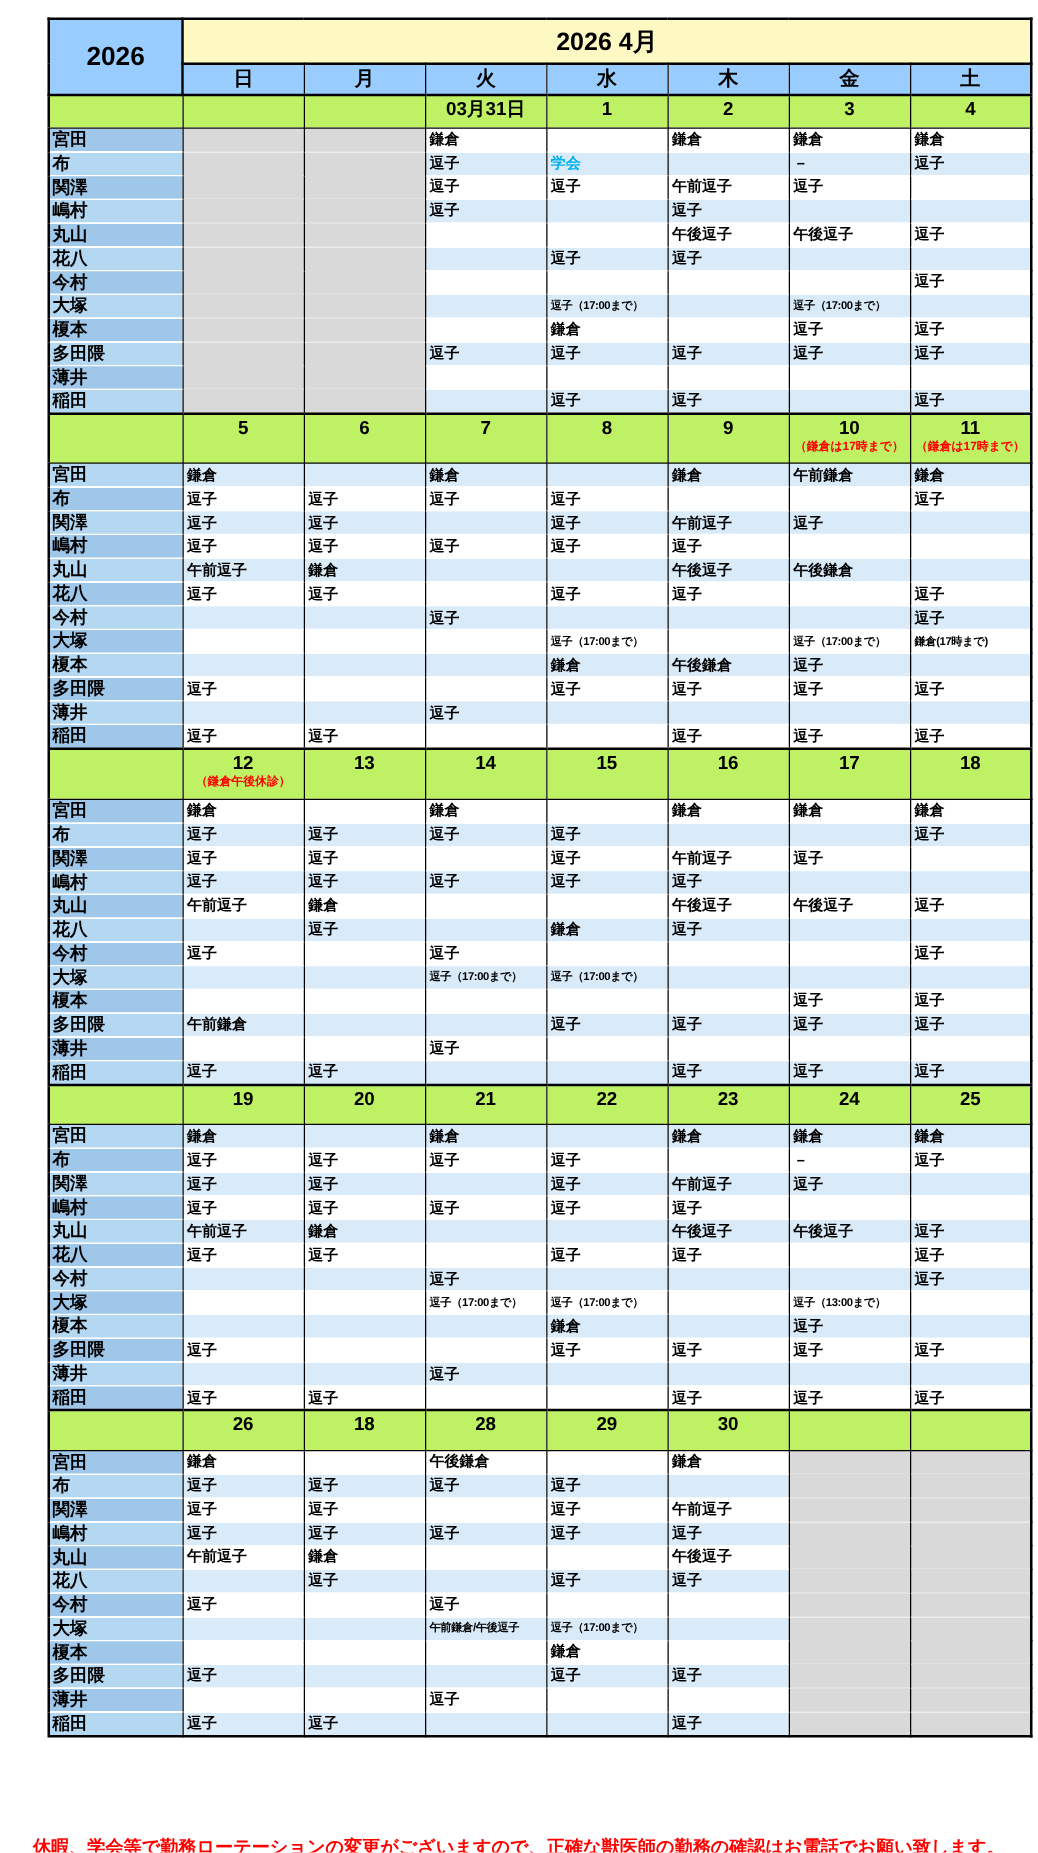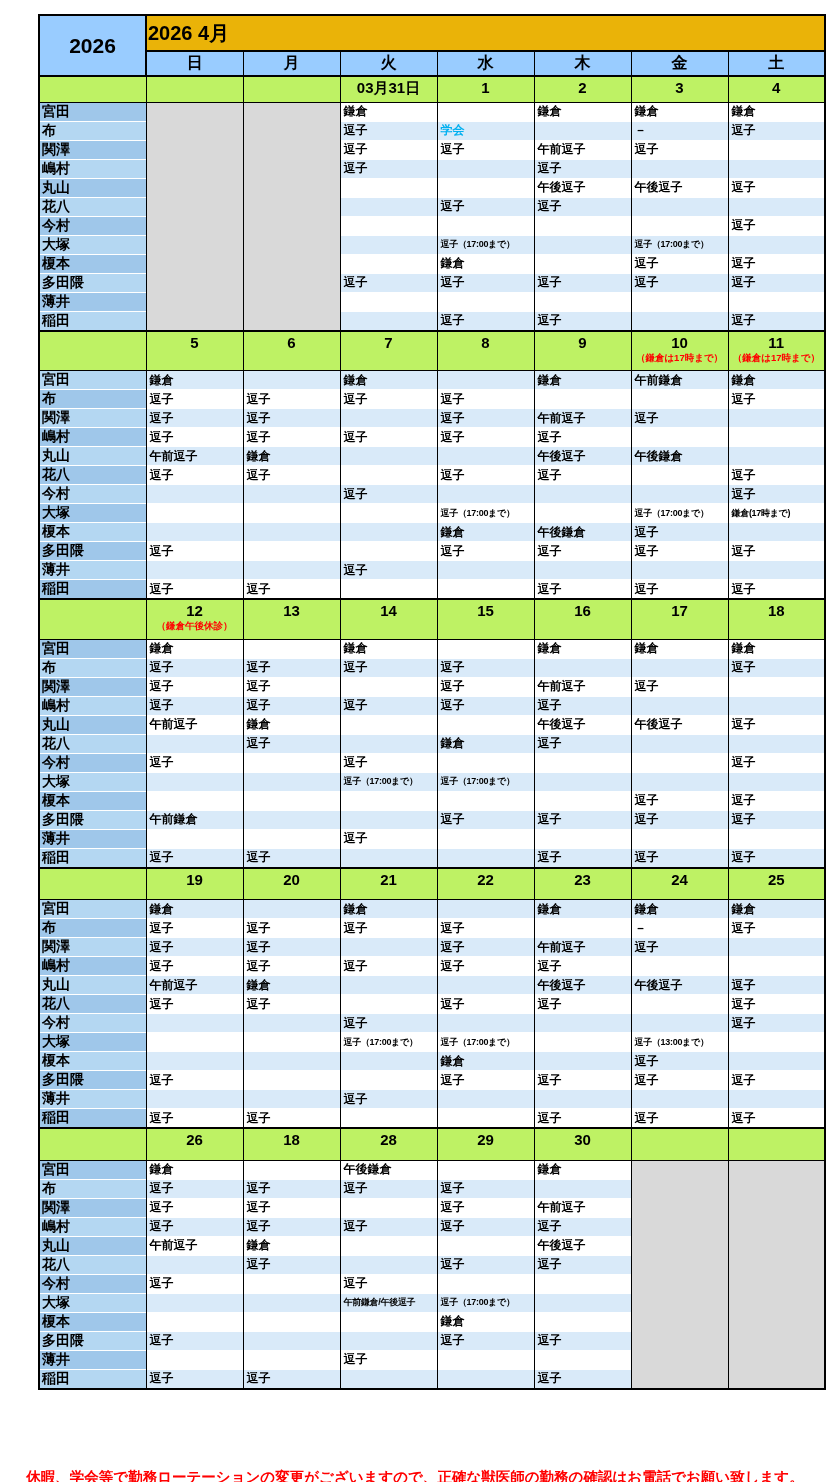--- a/index.html
+++ b/index.html
@@ -16,21 +16,21 @@
   col.namecol { width:107px; }
   col.daycol  { width:97px; }
 
   td { overflow:hidden; white-space:nowrap; }
 
   .yearcell {
     background:#99CCFF; border:2px solid #000; text-align:center;
     font-size:21px; color:#000;
   }
   .titlecell {
-    background:#eab308; border:2px solid #000; text-align:left;
+    background:#fef9c3; border:2px solid #000; text-align:center;
     font-size:20px; color:#000; height:36px;
   }
   .dayhead {
     background:#99CCFF; border:1px solid #000; text-align:center;
     font-size:16px; color:#000; height:22px;
   }
 
   tr.date-mid  td.datecell { height:26px; }
   tr.date-std  td.datecell { height:32px; }
   tr.date-tall td.datecell { height:40px; }

